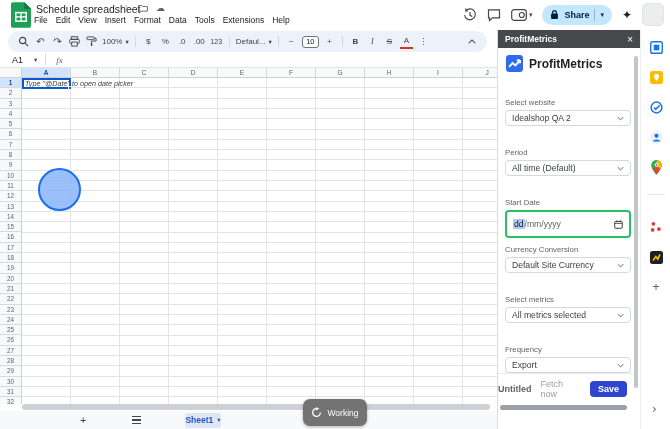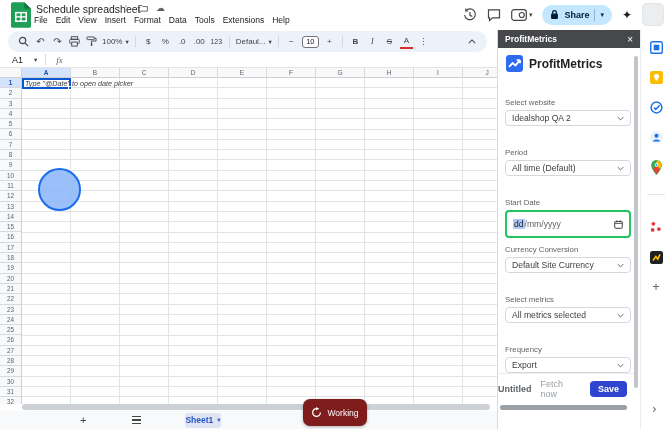--- a/index.html
+++ b/index.html
@@ -73,21 +73,21 @@
   
   .sheetbar { position:absolute; left:0; top:411px; width:497px; height:18px; background:#f8f9fa;
               display:flex; align-items:center; }
   .sb-plus { margin-left:80px; font-size:11px; color:#444746; }
   .sb-menu { margin-left:46px; display:flex; flex-direction:column; gap:2px; }
   .sb-menu i { display:block; width:9px; height:1.2px; background:#444746; }
   .sheet-tab { margin-left:44px; height:15px; background:#dfe5f2; border-radius:3px; display:flex;
                align-items:center; gap:4px; padding:0 0; font-size:8.5px; font-weight:bold; color:#2a56c6; }
 
   
-  .toast { position:absolute; left:303px; top:399px; width:64px; height:27px; background:#7f1d1d;
+  .toast { position:absolute; left:303px; top:399px; width:64px; height:27px; background:#737373;
            border-radius:7px; display:flex; align-items:center; justify-content:center; gap:5px;
            color:#fff; font-size:8.5px; z-index:9; box-shadow:0 1px 3px rgba(0,0,0,.3); }
 
   
   .sidebar { position:absolute; left:497px; top:30px; width:143px; height:399px; background:#fff;
              border-left:1px solid #d9dbde; }
   .sb-titlebar { position:absolute; left:0; top:0; width:100%; height:18px; background:#46484b;
                  display:flex; align-items:center; padding:0 7px; }
   .sb-titlebar .t { color:#fff; font-size:8.5px; font-weight:bold; flex:1; }
   .sb-close { color:#fff; font-size:10px; }

